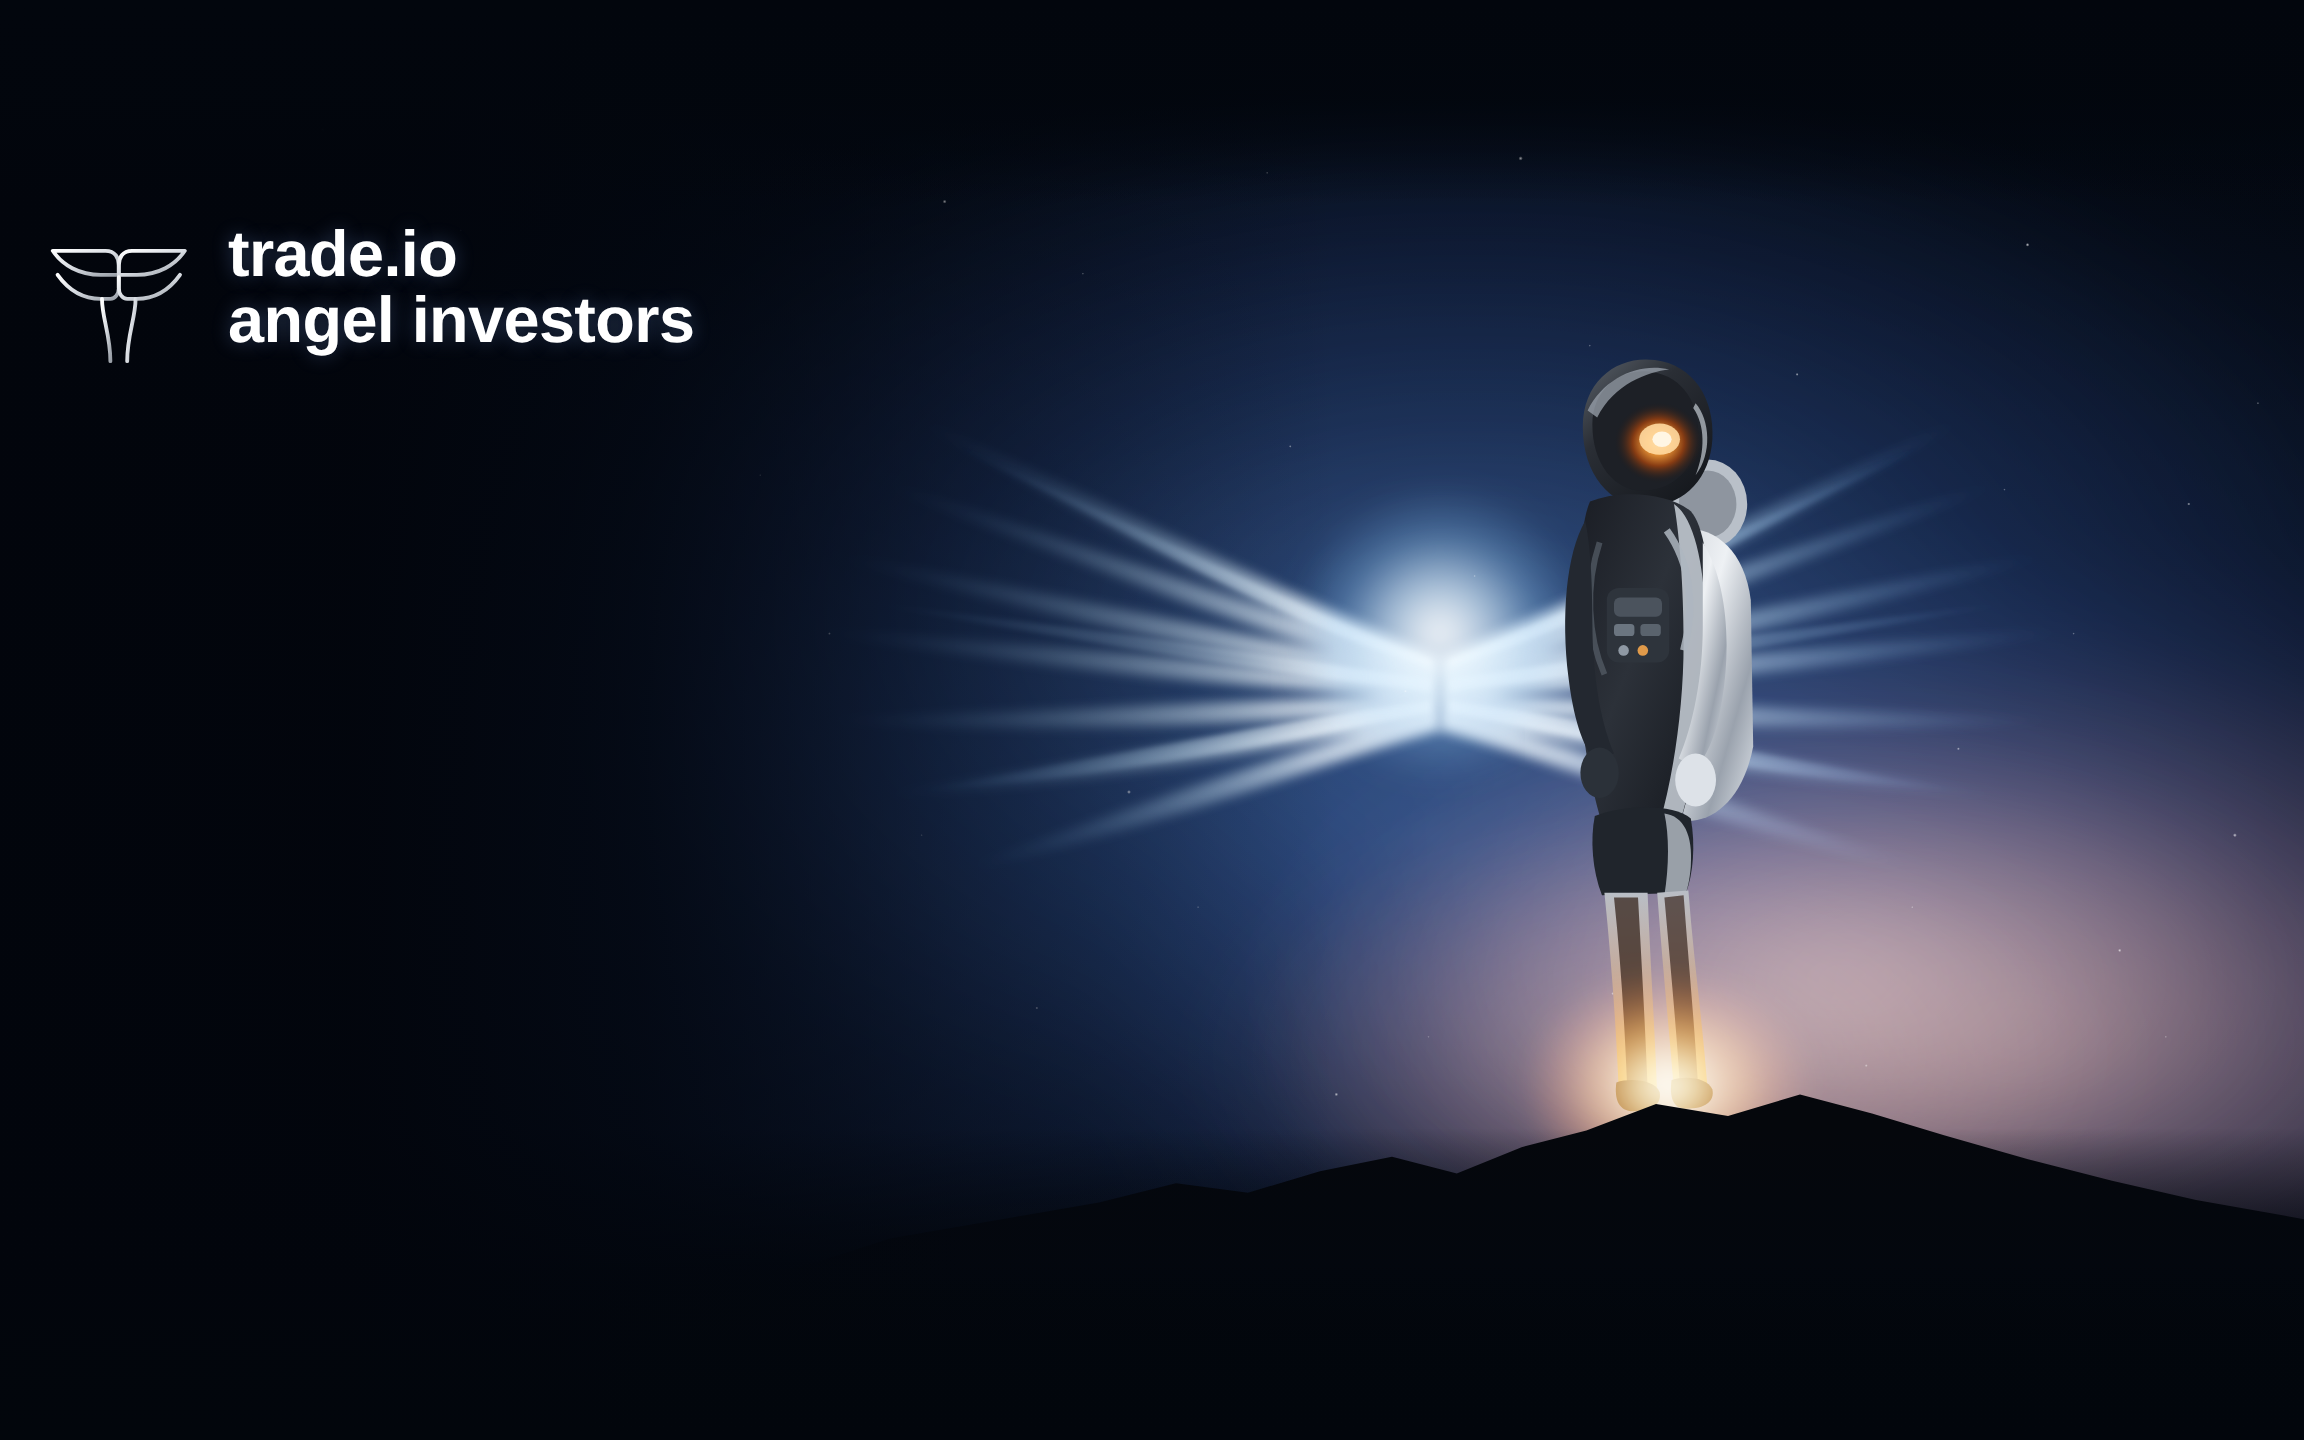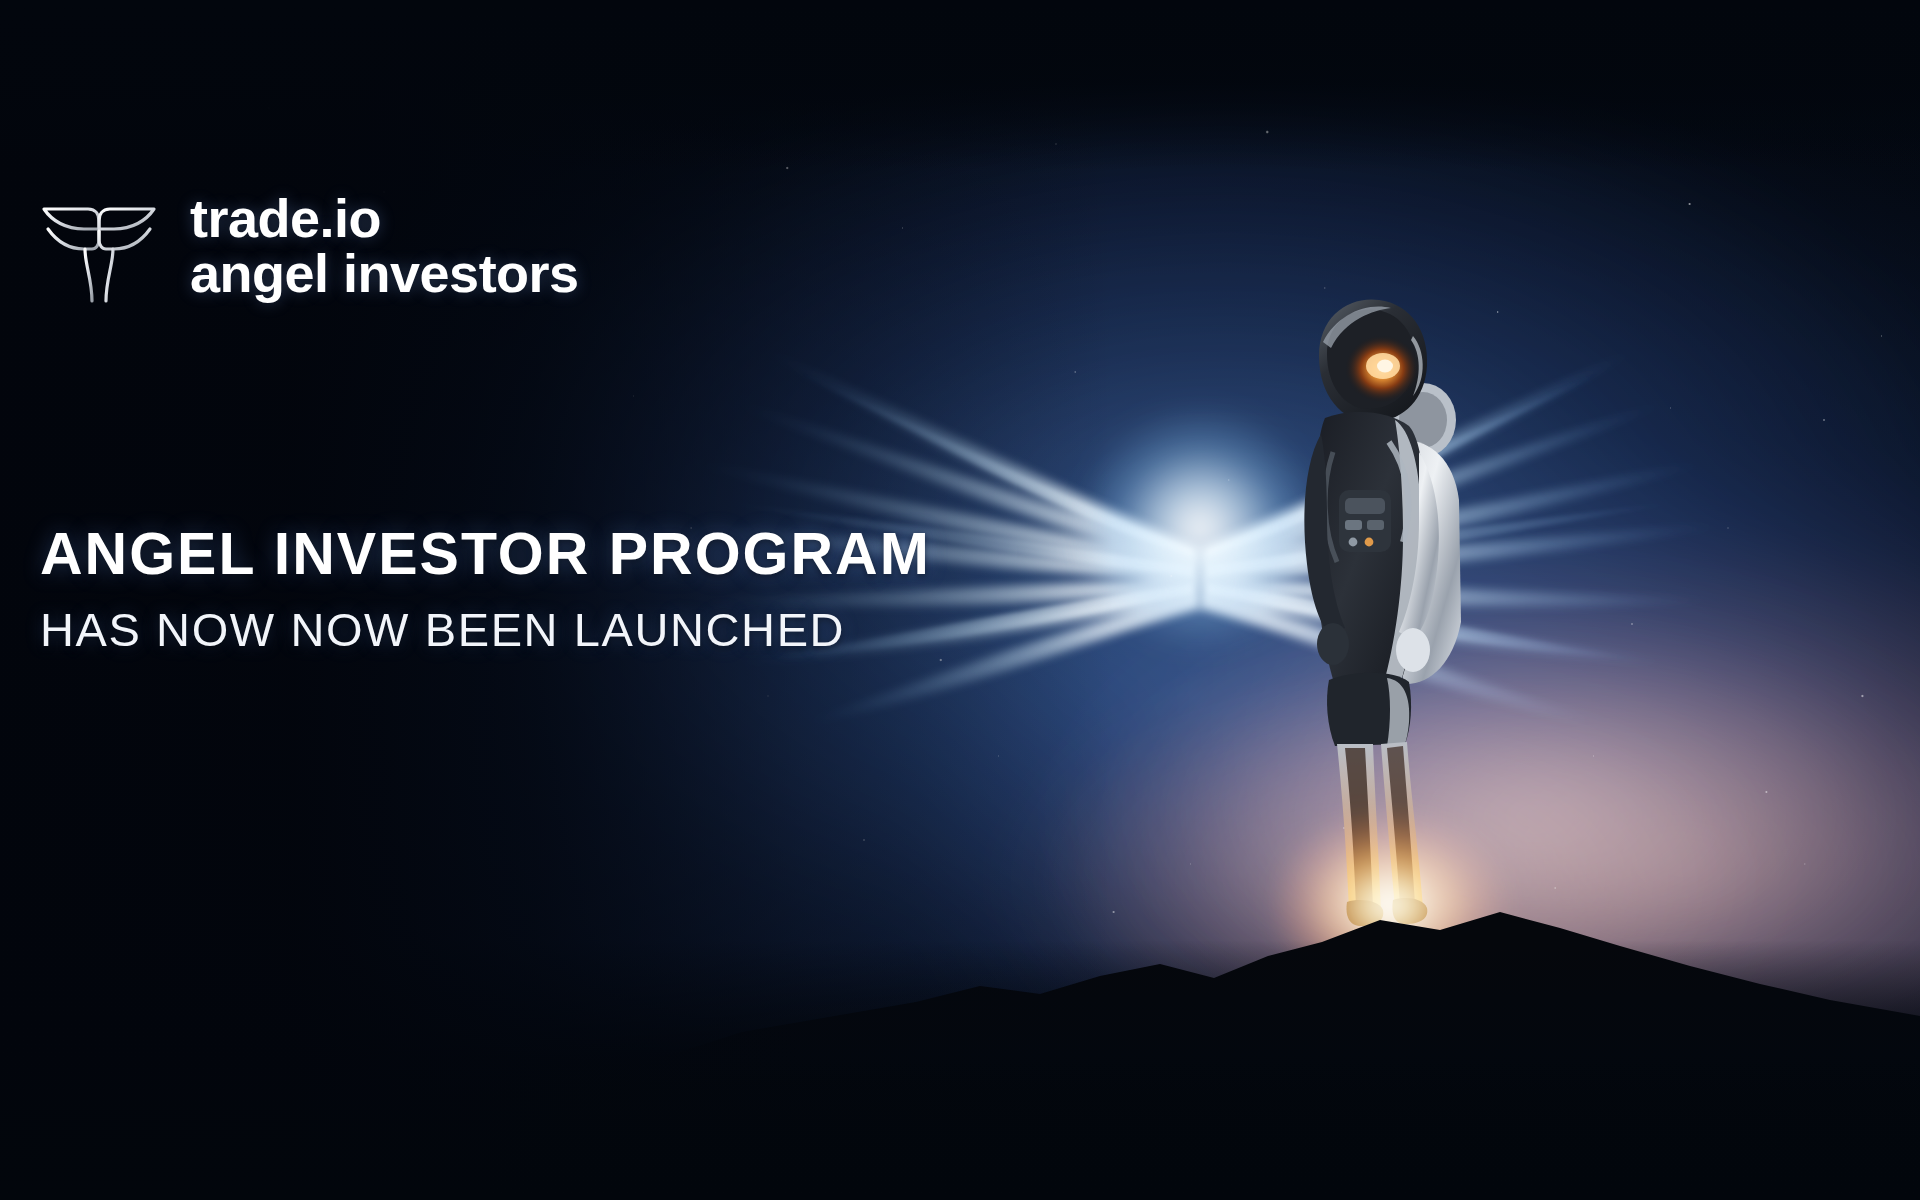--- a/index.html
+++ b/index.html
@@ -168,21 +168,21 @@
     background:linear-gradient(0deg,#02060c 0%, rgba(2,6,12,.80) 50%, rgba(2,6,12,0) 100%);
   }
 
   
   .content{ position:absolute; inset:0; }
 
   
   .logo-lockup{
     position:absolute;
     left:40px; top:185px;
-    display:flex; align-items:center; gap:32px;
+    display:flex; align-items:flex-start; gap:32px;
   }
   .logo-mark{ width:118px; height:120px; flex:0 0 auto; display:block; }
   .logo-words{ display:flex; flex-direction:column; line-height:1.0; }
   .logo-line1, .logo-line2{
     color:#ffffff;
     font-size:54px;
     font-weight:700;
     letter-spacing:-0.5px;
     white-space:nowrap;
     text-shadow:0 0 16px rgba(140,180,255,.28);
@@ -410,19 +410,15 @@
 
           <path d="M59 56 L 59 116"></path>
         </g>
       </svg>
       <div class="logo-words">
         <div class="logo-line1">trade.io</div>
         <div class="logo-line2">angel investors</div>
       </div>
     </div>
 
-    <div class="headline-block">
-      <div class="headline">ANGEL INVESTOR PROGRAM</div>
-      <div class="subheadline">HAS NOW NOW BEEN LAUNCHED</div>
-    </div>
 
   </div>
 </div>
 
 </body></html>

